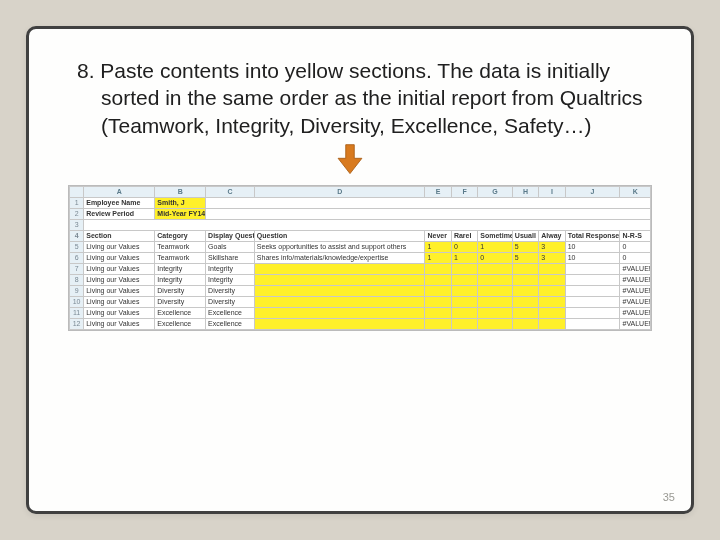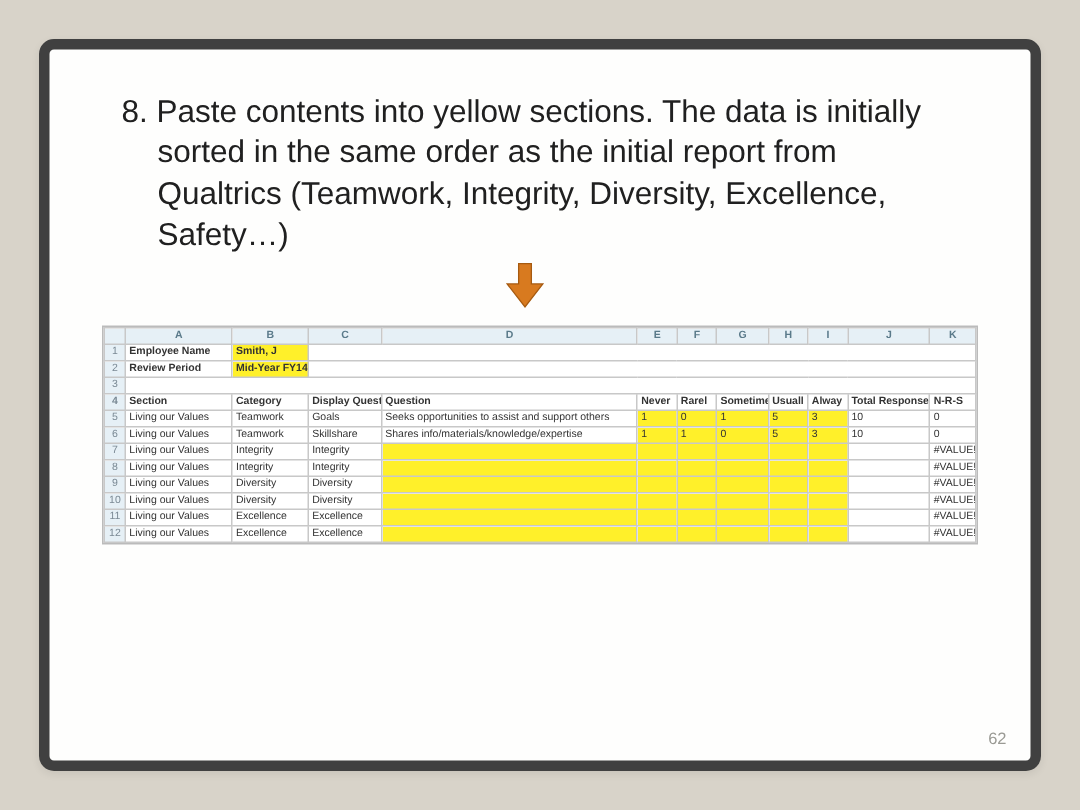--- a/index.html
+++ b/index.html
@@ -8,21 +8,21 @@
     width:720px; height:540px;
     background:#d8d3c9;
     font-family: Verdana, Geneva, sans-serif;
     position:relative;
   }
   .slide {
     position:absolute;
     top:26px; left:26px;
     width:668px; height:488px;
     background:#fefefd;
-    border:7px solid #404040;
+    border:3px solid #404040;
     border-radius:10px;
     box-shadow: 0 2px 6px rgba(0,0,0,0.08);
     padding:28px 34px 18px 34px;
   }
   .instruction {
     font-size:21px;
     line-height:1.3;
     color:#202020;
     margin:0 0 4px 14px;
     padding-right:10px;
@@ -263,14 +263,14 @@
             <td class="y"></td>
             <td class="y"></td>
             <td></td>
             <td>#VALUE!</td>
           </tr>
         </tbody>
     </table>
   </div>
 
 
-  <div class="pagenum">62</div>
+  <div class="pagenum">35</div>
 </div>
 
 </body></html>

